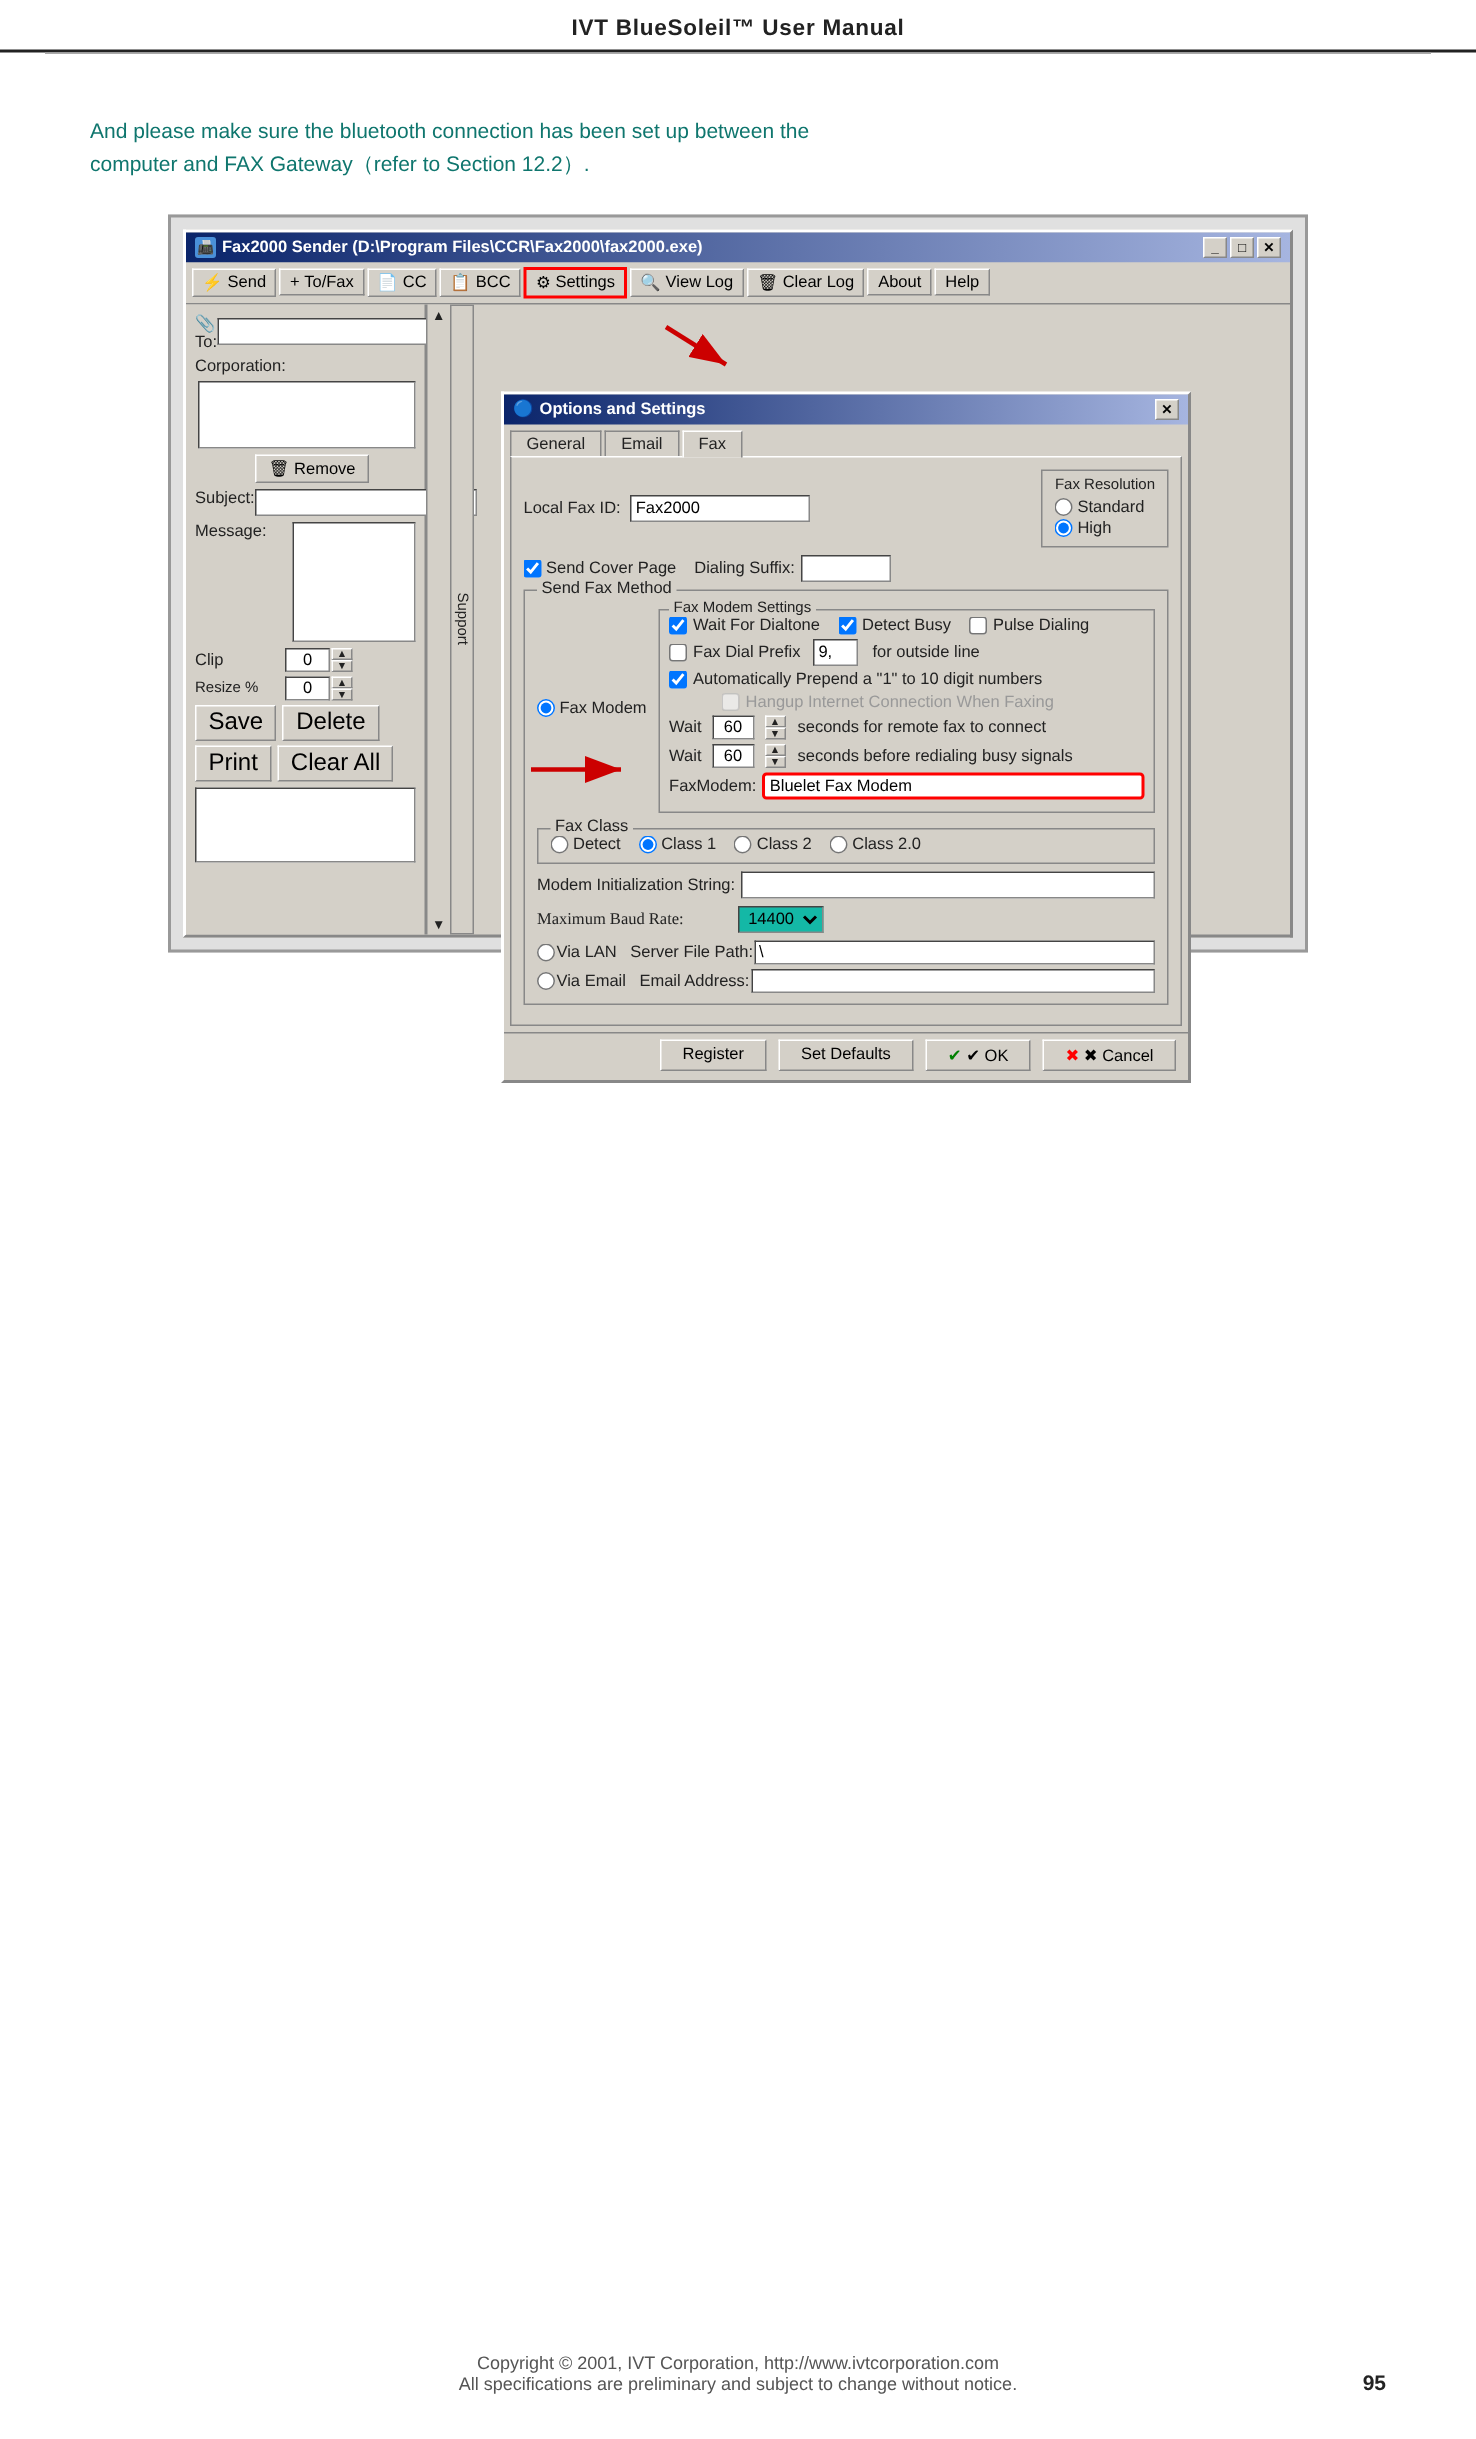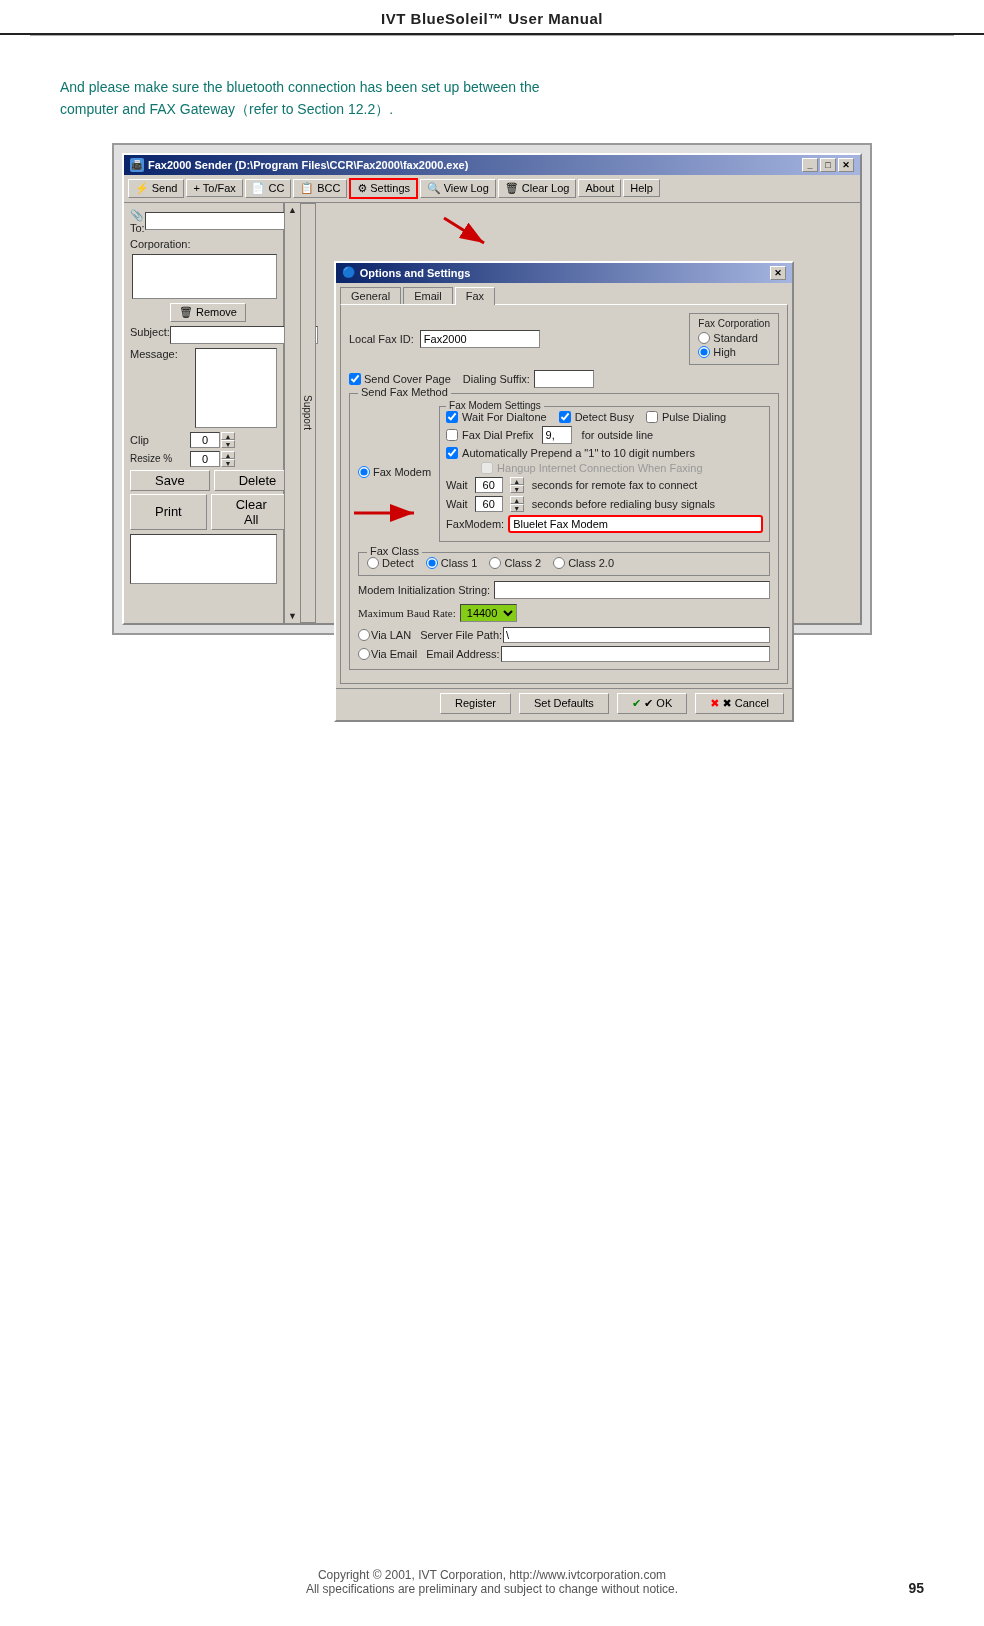--- a/index.html
+++ b/index.html
@@ -262,22 +262,22 @@
       display: flex;
       gap: 4px;
       margin-bottom: 3px;
     }
 
     .small-btn {
       background: #d4d0c8;
       border: 1px solid #888;
       border-top-color: #fff;
       border-left-color: #fff;
-      padding: 2px 24px;
-      font-size: 13px;
+      padding: 2px 8px;
+      font-size: 16px;
       cursor: pointer;
     }
 
     .images-area {
       border: 1px solid #888;
       border-top-color: #444;
       border-left-color: #444;
       background: #fff;
       height: 50px;
       margin-top: 4px;
@@ -454,27 +454,28 @@
       font-size: 11px;
     }
 
     .fax-class-radios {
       display: flex;
       gap: 12px;
       align-items: center;
     }
 
     .baud-select {
-      background: #84cc16;
+      background: #14b8a6;
       border: 1px solid #888;
       border-top-color: #444;
       border-left-color: #444;
       height: 18px;
       font-size: 11px;
       padding: 0 2px;
+      margin-left: 32px;
     }
 
     .via-row {
       display: flex;
       align-items: center;
       gap: 1px;
       font-size: 11px;
       margin-bottom: 3px;
     }
 
@@ -750,21 +751,21 @@
           </div>
 
           <div class="dialog-body">
 
             <div class="dialog-row">
               <span style="margin-right:6px;">Local Fax ID:</span>
               <input type="text" class="dialog-input" value="Fax2000" style="width: 120px;">
               <div style="flex:1;"></div>
 
               <div class="fax-resolution-group">
-                <div class="group-title">Fax Corporation</div>
+                <div class="group-title">Fax Resolution</div>
                 <div class="radio-row">
                   <input type="radio" name="resolution" style="">
                   <span>Standard</span>
                 </div>
                 <div class="radio-row">
                   <input type="radio" name="resolution" checked="" style="">
                   <span>High</span>
                 </div>
               </div>
             </div>

